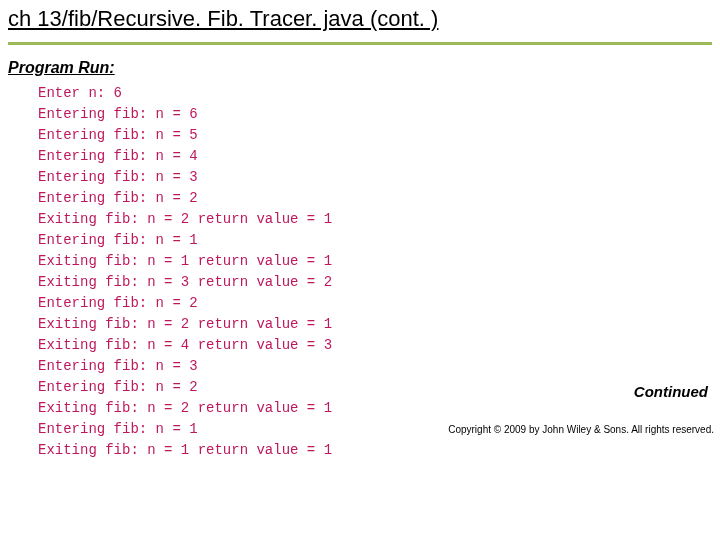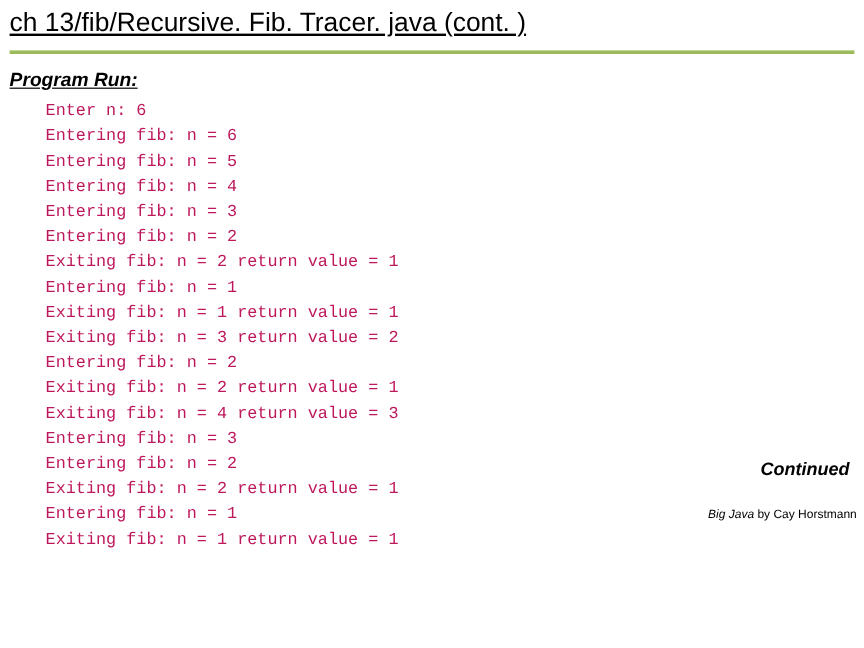--- a/index.html
+++ b/index.html
@@ -79,15 +79,15 @@
 Entering fib: n = 2
 Exiting fib: n = 2 return value = 1
 Exiting fib: n = 4 return value = 3
 Entering fib: n = 3
 Entering fib: n = 2
 Exiting fib: n = 2 return value = 1
 Entering fib: n = 1
 Exiting fib: n = 1 return value = 1</div>
   <div class="continued">Continued</div>
   <div class="footer">
-    <div><span class="book">Big Java</span><span> by Cay Horstmann</span></div>
+    <div>Copyright © 2009 by John Wiley &amp; Sons.  All rights reserved.</div>
   </div>
 </div>
 
 </body></html>

